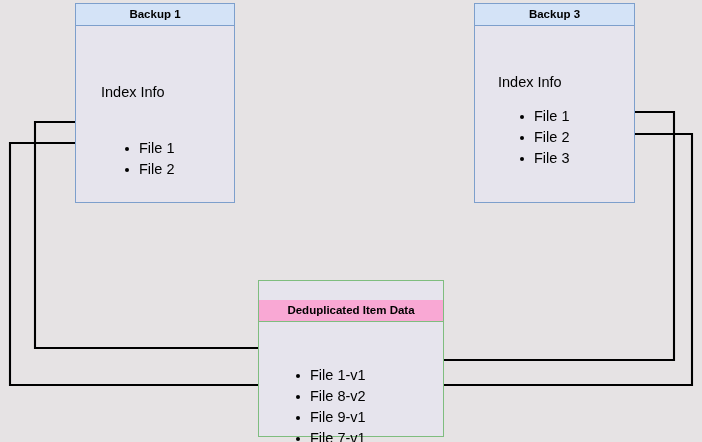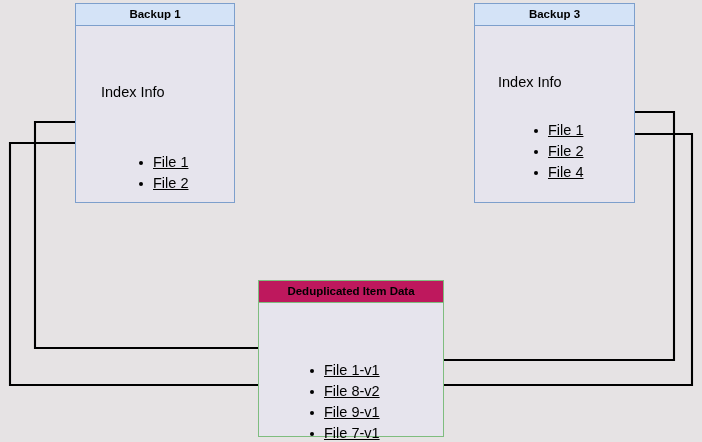--- a/index.html
+++ b/index.html
@@ -48,39 +48,39 @@
     font-size: 11.5px;
     font-weight: bold;
     color: #000;
     flex: 0 0 auto;
   }
   .node.blue > .node-header {
     background: #d4e3f7;
     border-bottom: 1.3px solid #7d9fcc;
   }
   .node.green > .node-header {
-    background: #be185d;
+    background: #f9a8d4;
     border-bottom: 1.3px solid #7fbd7f;
+    margin-top: 19px;
   }
   .node-body {
     position: relative;
     flex: 1 1 auto;
   }
   .section-title {
     position: absolute;
     font-size: 14.5px;
     color: #000;
     white-space: nowrap;
   }
   .file-list {
     position: absolute;
-    margin: 14px;
+    margin: 0;
     padding: 0;
     list-style: none;
-    text-decoration: underline;
   }
   .file-list li {
     position: relative;
     font-size: 14.5px;
     color: #000;
     white-space: nowrap;
     height: 21px;
     line-height: 21px;
     padding-left: 15px;
   }
@@ -147,21 +147,21 @@
     </div>
   </div>
 
   <div id="backup2" class="node blue">
     <div class="node-header">Backup 3</div>
     <div class="node-body">
       <div class="section-title">Index Info</div>
       <ul class="file-list">
         <li>File 1</li>
         <li>File 2</li>
-        <li>File 4</li>
+        <li>File 3</li>
       </ul>
     </div>
   </div>
 
   <div id="dedup" class="node green">
     <div class="node-header">Deduplicated Item Data</div>
     <div class="node-body">
       <ul class="file-list">
         <li>File 1-v1</li>
         <li>File 8-v2</li>

